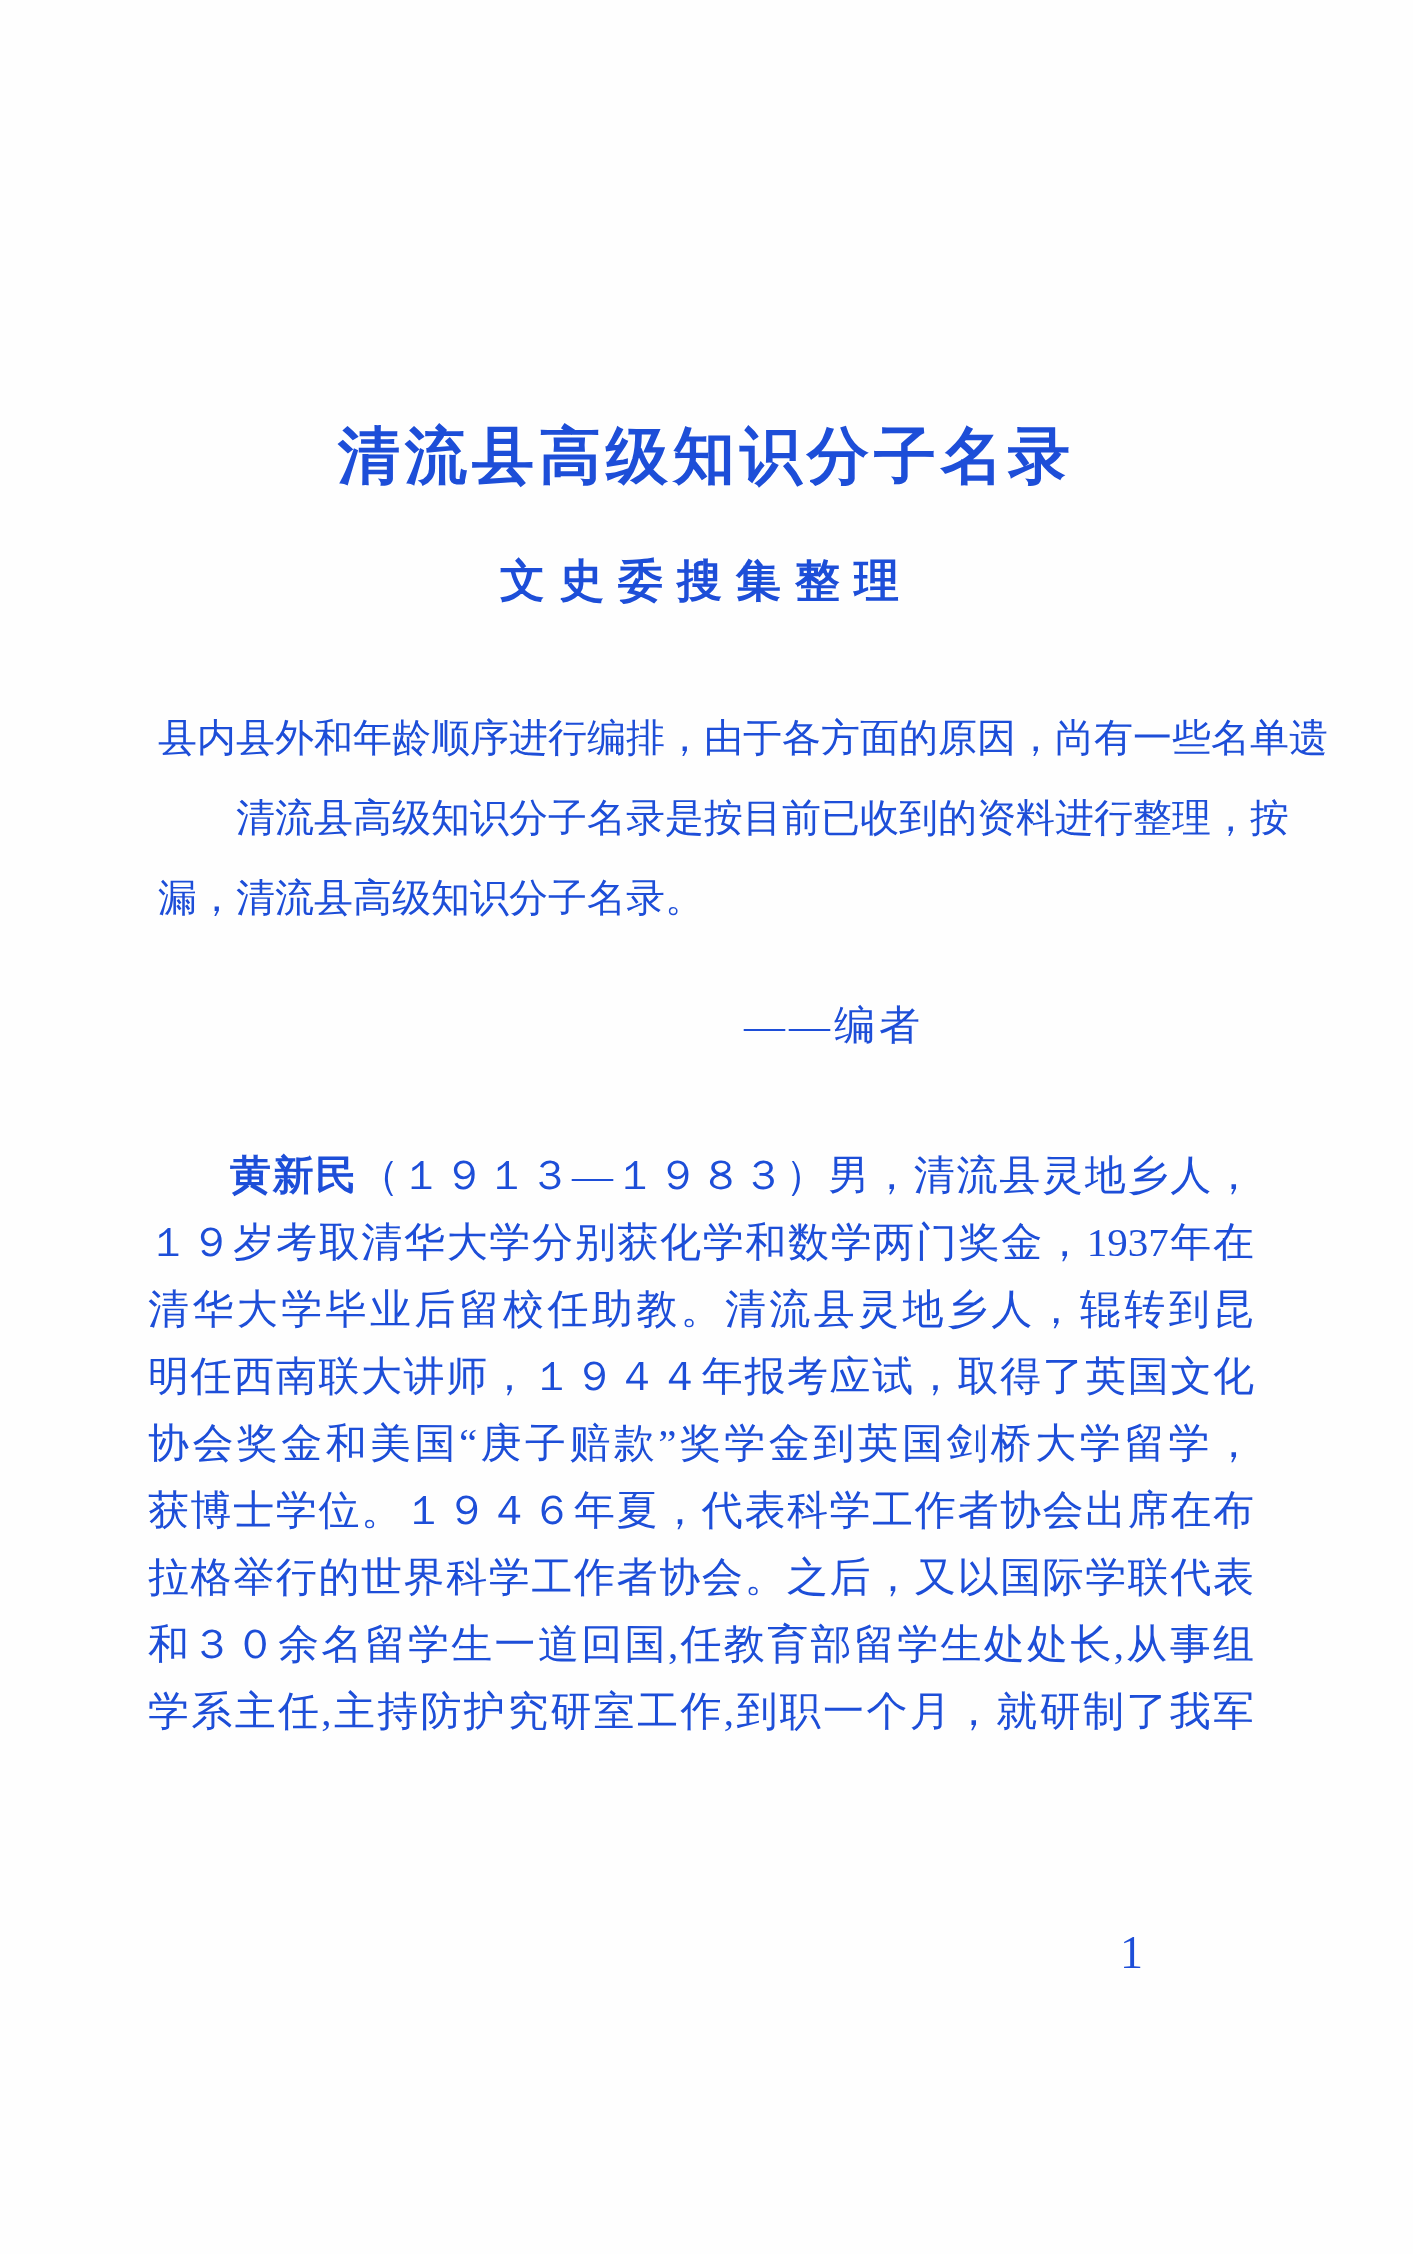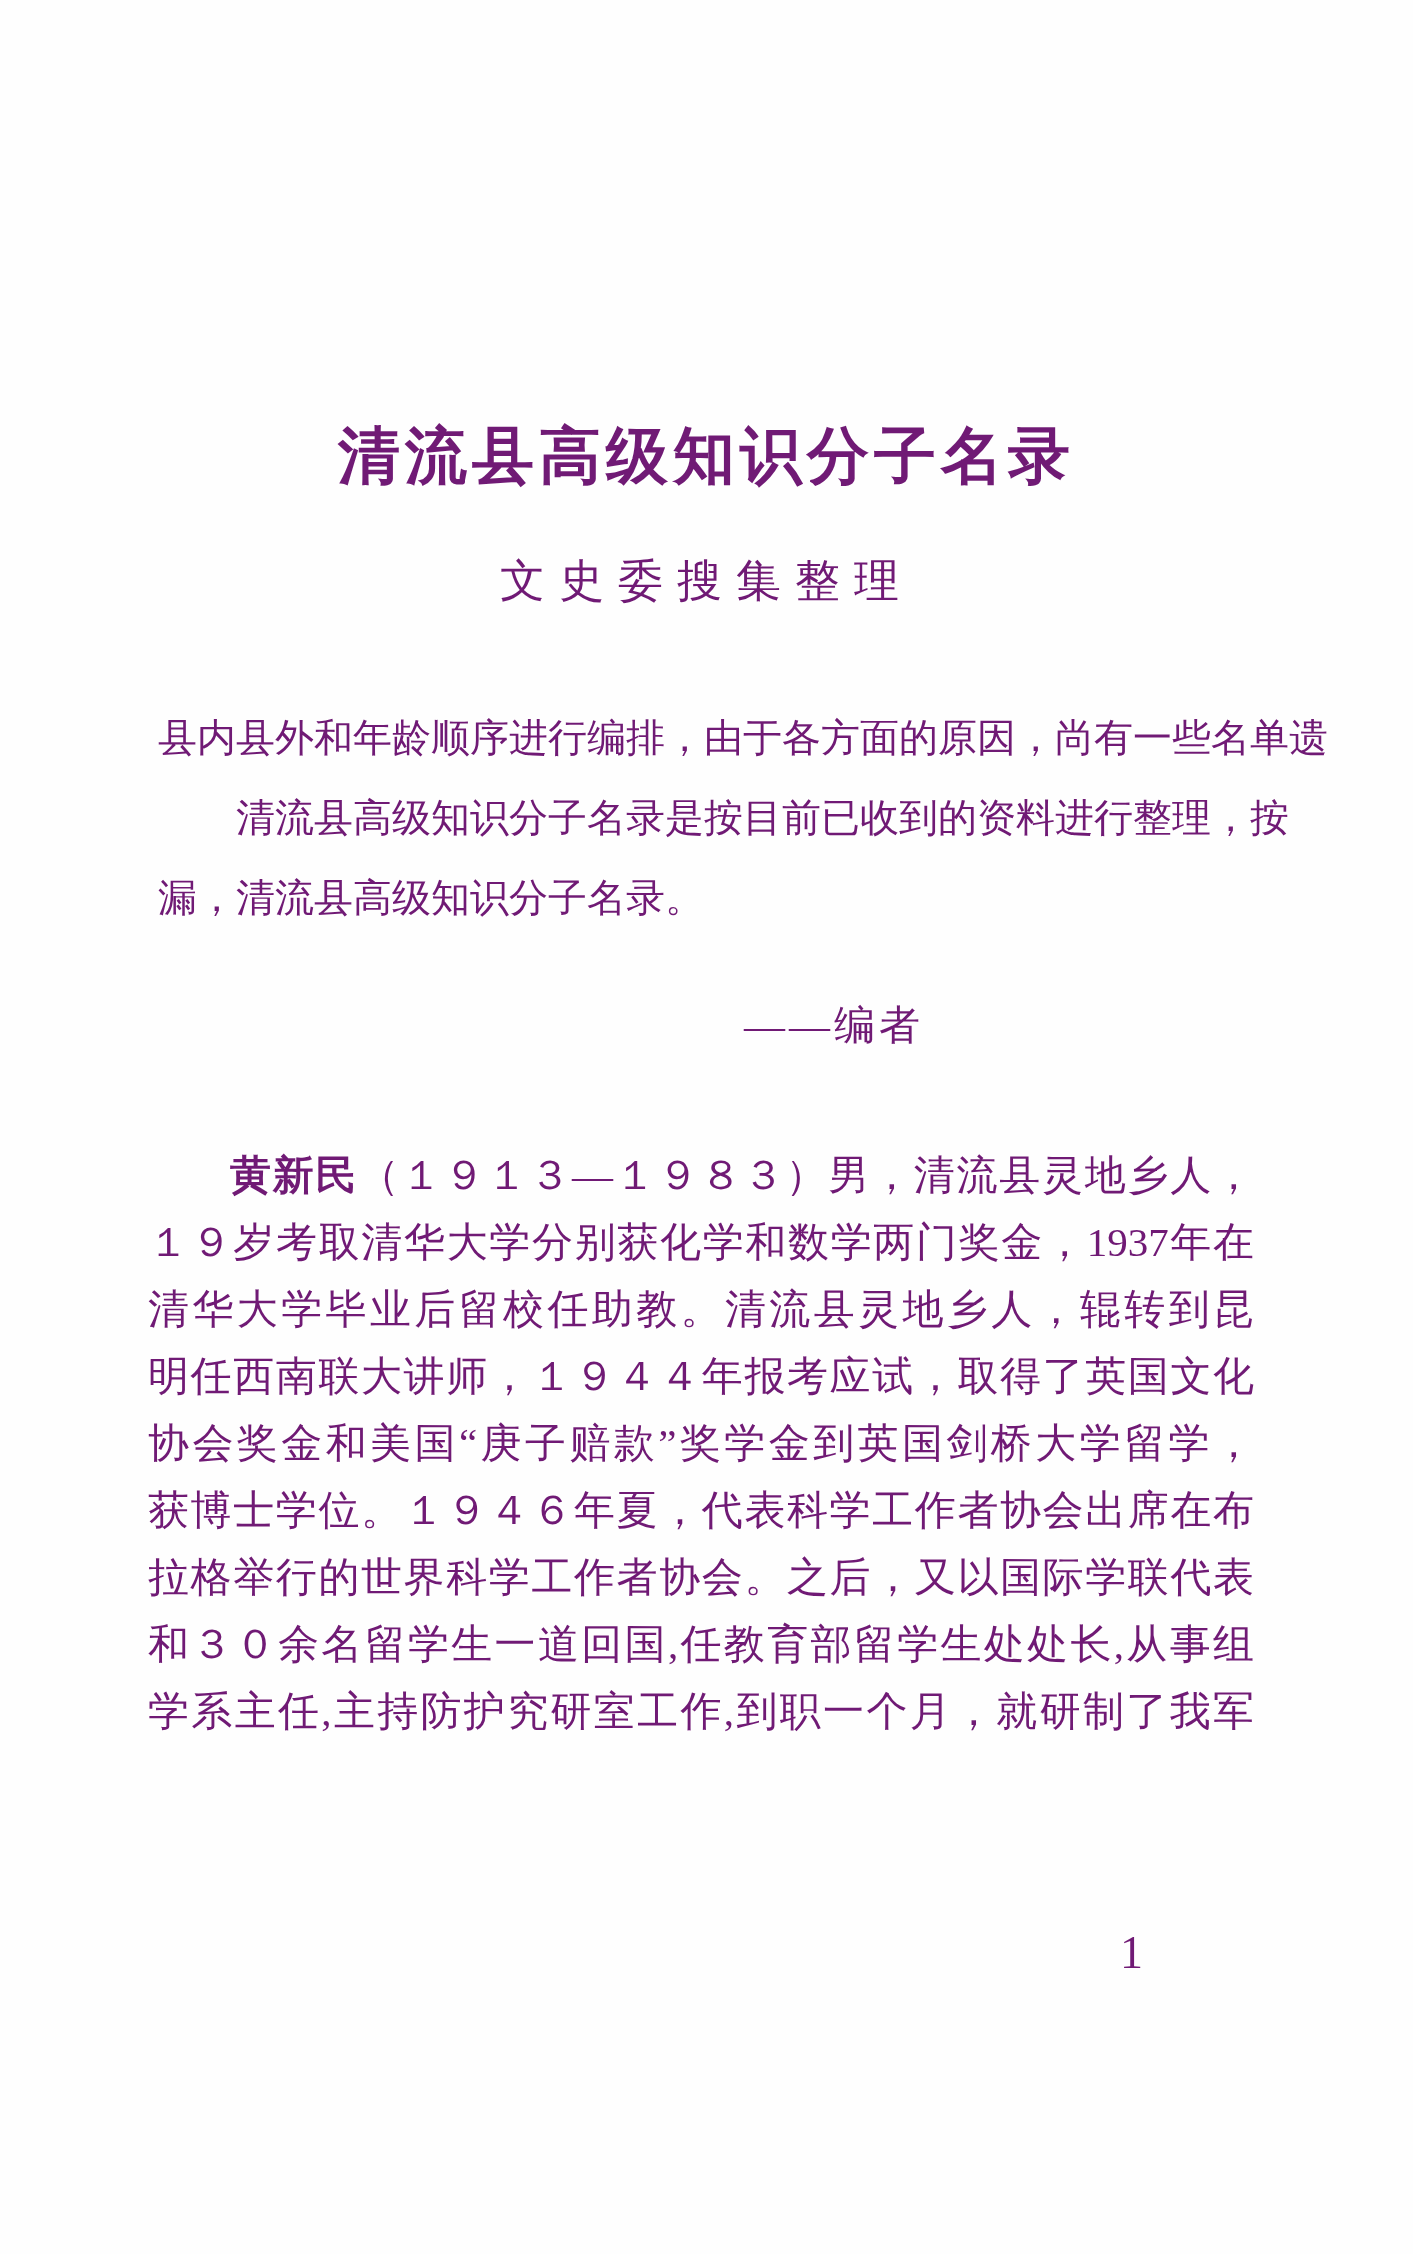--- a/index.html
+++ b/index.html
@@ -6,21 +6,21 @@
     margin: 0;
     padding: 0;
     background: #e8e8e8;
   }
   .page {
     position: relative;
     width: 1413px;
     height: 2254px;
     margin: 0 auto;
     background: #fefefe;
-    color: #701a75;
+    color: #1d4ed8;
     font-family: "Liberation Serif", "DejaVu Serif", serif;
     overflow: hidden;
   }
   .doc-title {
     position: absolute;
     top: 414px;
     left: 0;
     right: 0;
     margin: 0;
     text-align: center;
@@ -28,21 +28,21 @@
     font-weight: bold;
     letter-spacing: 5px;
   }
   .doc-subtitle {
     position: absolute;
     top: 551px;
     left: 0;
     right: 0;
     text-align: center;
     font-size: 45px;
-    font-weight: 400;
+    font-weight: 700;
     letter-spacing: 14px;
   }
   .intro {
     position: absolute;
     top: 698px;
     left: 158px;
     width: 1102px;
     font-size: 39px;
     line-height: 80px;
   }

